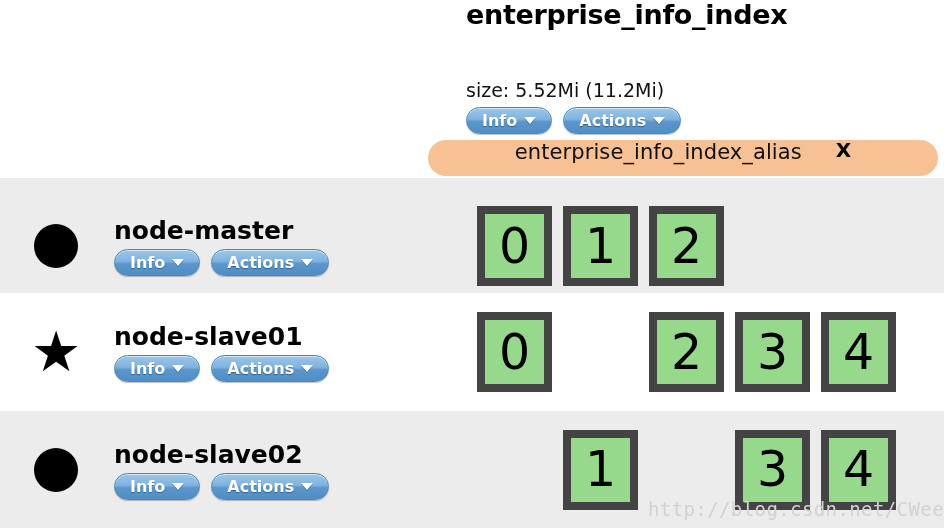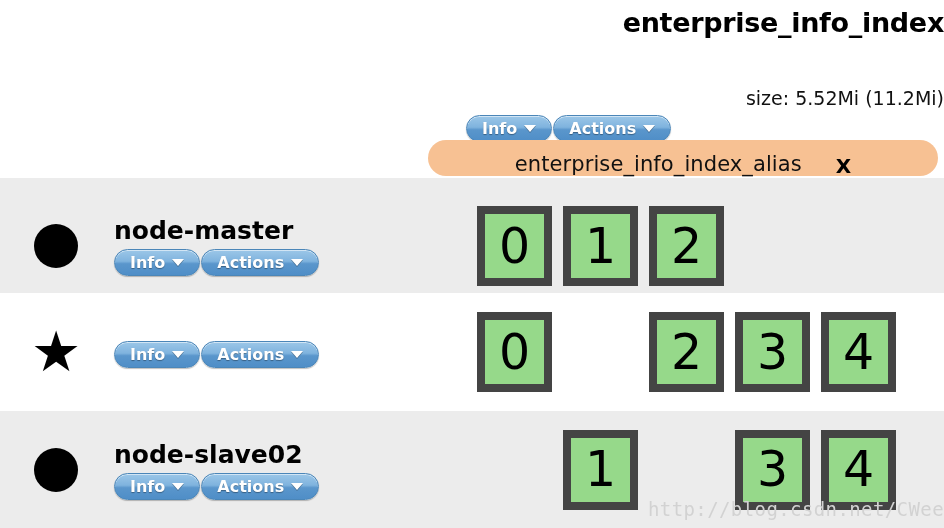--- a/index.html
+++ b/index.html
@@ -19,24 +19,23 @@
   #app {
     position: relative;
     width: 944px;
     height: 528px;
   }
 
   
   .index-header {
     position: absolute;
     left: 466px;
-    top: 8px;
+    top: 0px;
     width: 478px;
     padding: 0;
-    text-align: right;
   }
   .index-title {
     font-size: 27px;
     font-weight: bold;
     color: #000000;
     line-height: 30px;
     letter-spacing: -0.3px;
     margin: 0;
     white-space: nowrap;
   }
@@ -45,21 +44,21 @@
     color: #111111;
     line-height: 25px;
     white-space: nowrap;
     margin-top: 48px;
   }
 
   
   .btn-row {
     margin-top: 4px;
     display: flex;
-    gap: 1px;
+    gap: 11px;
     align-items: center;
   }
   .pill {
     display: inline-flex;
     align-items: center;
     justify-content: center;
     gap: 7px;
     height: 27px;
     padding: 0 15px;
     border-radius: 14px;
@@ -87,21 +86,21 @@
   
   .alias-bar {
     position: absolute;
     left: 428px;
     top: 140px;
     width: 510px;
     height: 36px;
     background: #f7c193;
     border-radius: 18px;
     display: flex;
-    align-items: flex-end;
+    align-items: flex-start;
     justify-content: center;
     box-sizing: border-box;
     cursor: default;
   }
   .alias-name {
     font-size: 21px;
     color: #111111;
     letter-spacing: 0.1px;
   }
   .alias-close {
@@ -262,20 +261,21 @@
           <div class="shard-cell">
             <div class="shard-box shard-empty"></div>
           </div>
         </div>
       </div>
       <div class="node-row plain" style="top: 293px; height: 118px;">
         <div class="node-marker">
           <span class="star">★</span>
         </div>
         <div class="node-info">
+          <div class="node-name">node-slave01</div>
           <div class="btn-row">
             <div class="pill">
               <span>Info</span>
               <span class="caret"></span>
             </div>
             <div class="pill">
               <span>Actions</span>
               <span class="caret"></span>
             </div>
           </div>

